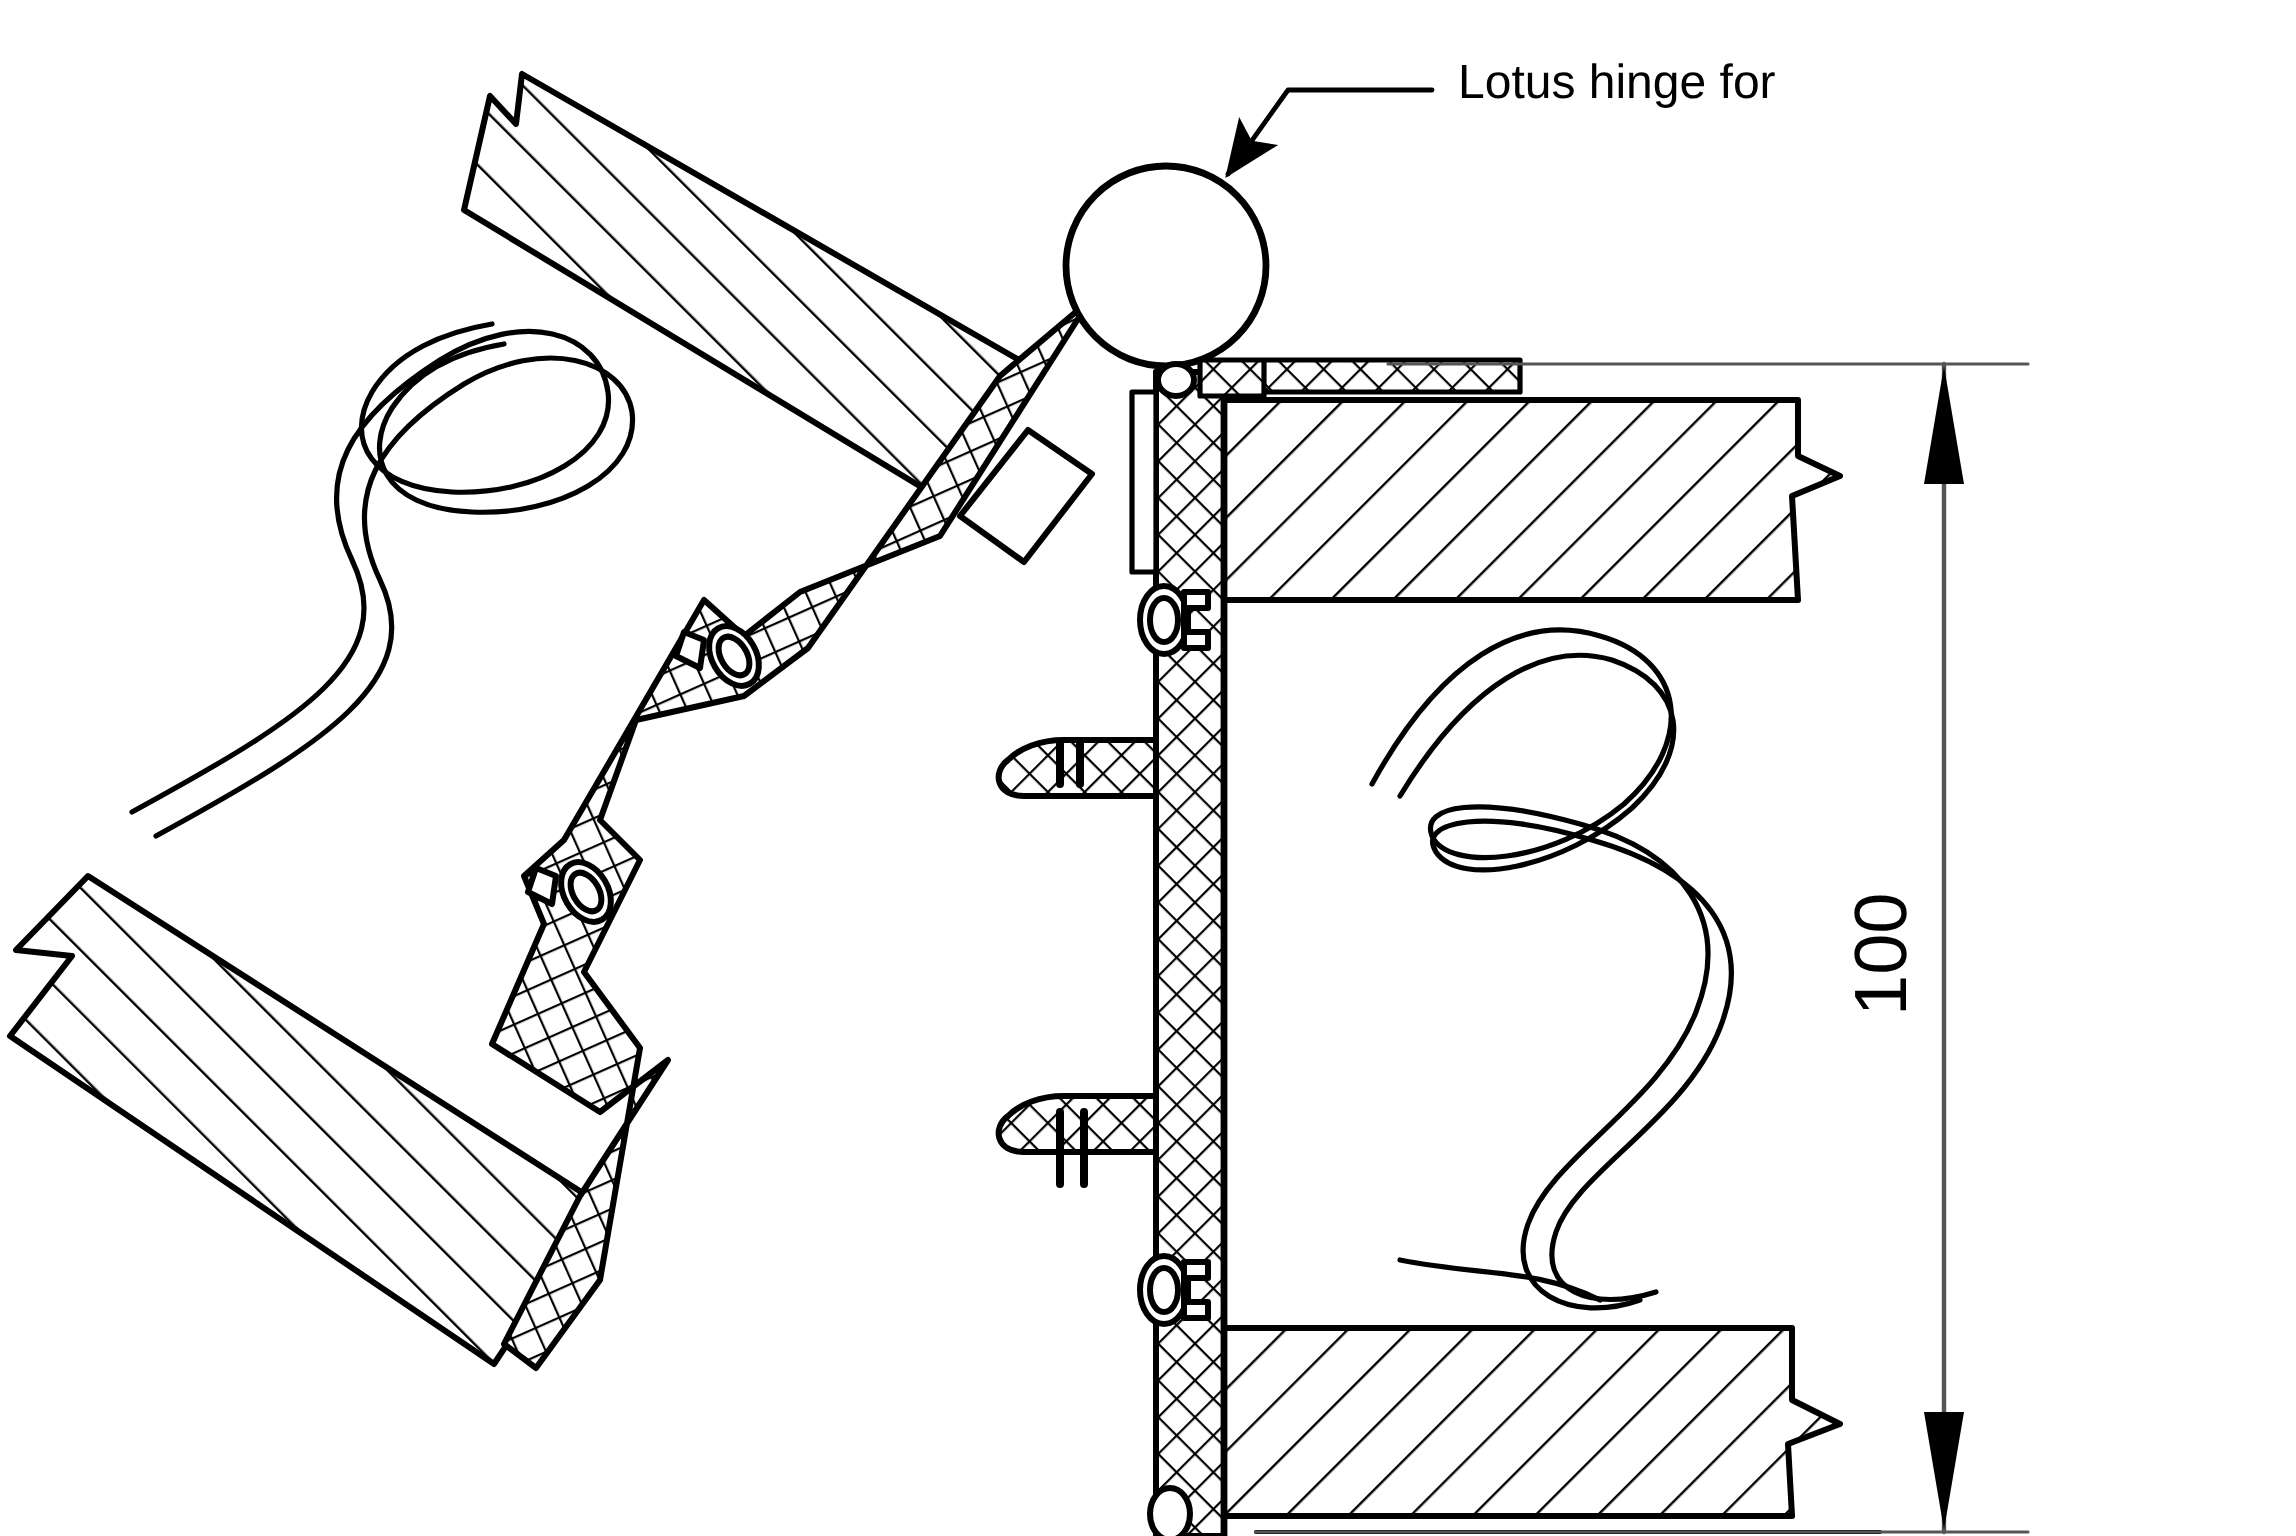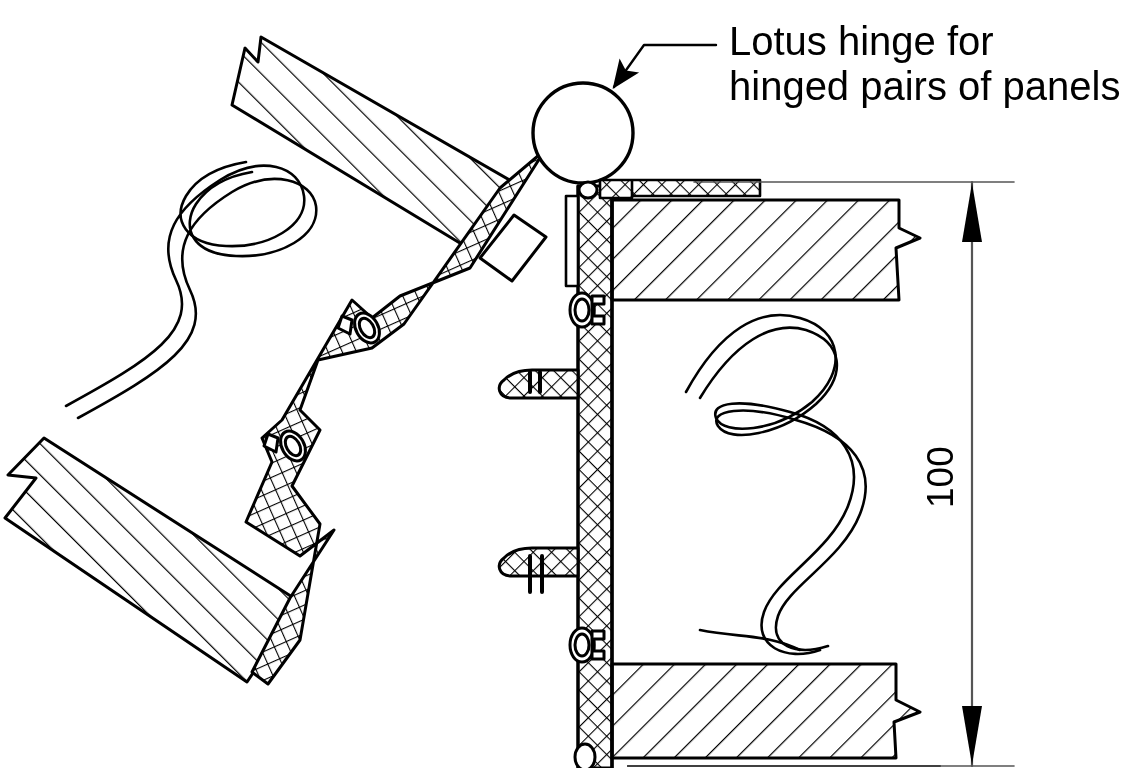--- a/index.html
+++ b/index.html
@@ -2,21 +2,21 @@
 <html><head>
 <meta charset="utf-8">
 <style>
   html,body{margin:0;padding:0;background:#ffffff;}
   body{width:1148px;height:768px;overflow:hidden;font-family:"Liberation Sans",sans-serif;}
   #stage{position:relative;width:1148px;height:768px;background:#fff;}
   svg#dwg{position:absolute;left:0;top:0;width:1148px;height:768px;display:block;}
   .note-text{
     position:absolute;
     font-family:"Liberation Sans",sans-serif;
-    font-size:40px;
+    font-size:24px;
     line-height:41px;
     color:#000;
     white-space:nowrap;
   }
   #note-l1{left:729px;top:21px;}
   #note-l2{left:729px;top:66px;}
   .dim-text{
     position:absolute;
     font-family:"Liberation Sans",sans-serif;
     font-size:37px;
@@ -193,17 +193,16 @@
         <line x1="628" y1="766" x2="1014" y2="766" stroke="#555" stroke-width="1.6"></line>
         <line x1="972" y1="182" x2="972" y2="766" stroke="#555" stroke-width="2.2"></line>
         <path d="M 972,183 L 982,242 L 962,242 Z" fill="#000" stroke="none"></path>
         <path d="M 972,765 L 982,706 L 962,706 Z" fill="#000" stroke="none"></path>
       </g>
 
     </g>
   </svg>
 
   <div class="note-text" id="note-l1">Lotus hinge for</div>
-  <div class="note-text" id="note-l2">hinged pairs of panels</div>
 
   <div class="dim-text" id="dim-100">100</div>
 
 </div>
 
 </body></html>

